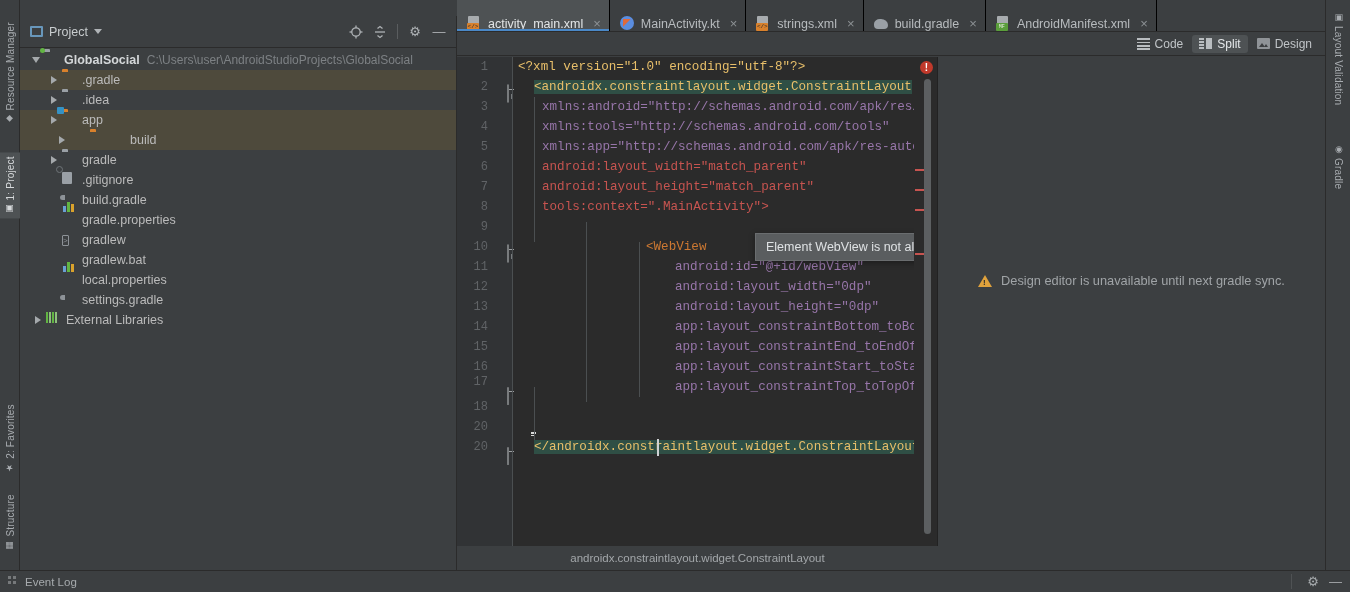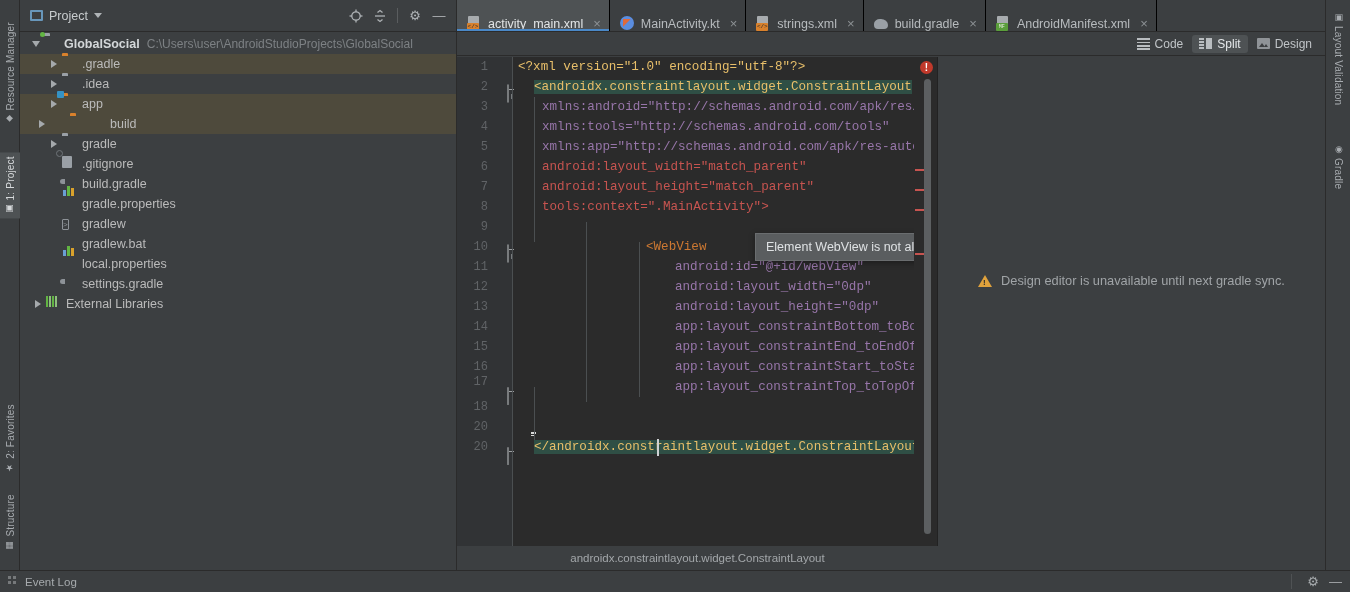--- a/index.html
+++ b/index.html
@@ -23,21 +23,21 @@
     transform: rotate(180deg);
     font-size: 10px; color: #a8acb0; letter-spacing: .2px;
     display: flex; align-items: center; gap: 4px;
     padding: 4px 0; white-space: nowrap;
   }
   .vlabel.active { background: #4e5254; color: #d6d9db; }
   .vlabel .vi { font-size: 9px; line-height: 1; }
 
   
   .proj-panel {
-    position: absolute; left: 20px; top: 0; width: 437px; height: 570px;
+    position: absolute; left: 20px; top: 16px; width: 437px; height: 570px;
     background: #3c3f41;
     border-right: 1px solid #2b2b2b;
   }
   .proj-header {
     height: 32px; display: flex; align-items: center;
     padding: 0 6px 0 10px; gap: 6px;
     border-bottom: 1px solid #2b2b2b;
   }
   .proj-title { font-size: 12.5px; color: #c8ccce; }
   .proj-icon-sq {
@@ -314,21 +314,21 @@
       <div class="trow sel-amber" style="padding-left:26px;">
         <span class="arrow">
             <i class="tri"></i>
           </span>
         <span class="ic">
           <span class="ic-folder" style="position:relative;"><span class="dot-b"></span></span>
         </span>
         <span class="tlabel">app</span>
       </div>
 
-      <div class="trow sel-amber" style="padding-left:14px;gap:20px;">
+      <div class="trow sel-amber" style="padding-left:34px;gap:20px;">
         <span class="arrow">
             <i class="tri"></i>
           </span>
         <span class="ic"><span class="ic-folder"></span></span>
         <span class="tlabel">build</span>
       </div>
 
       <div class="trow" style="padding-left:26px;">
         <span class="arrow">
             <i class="tri"></i>

